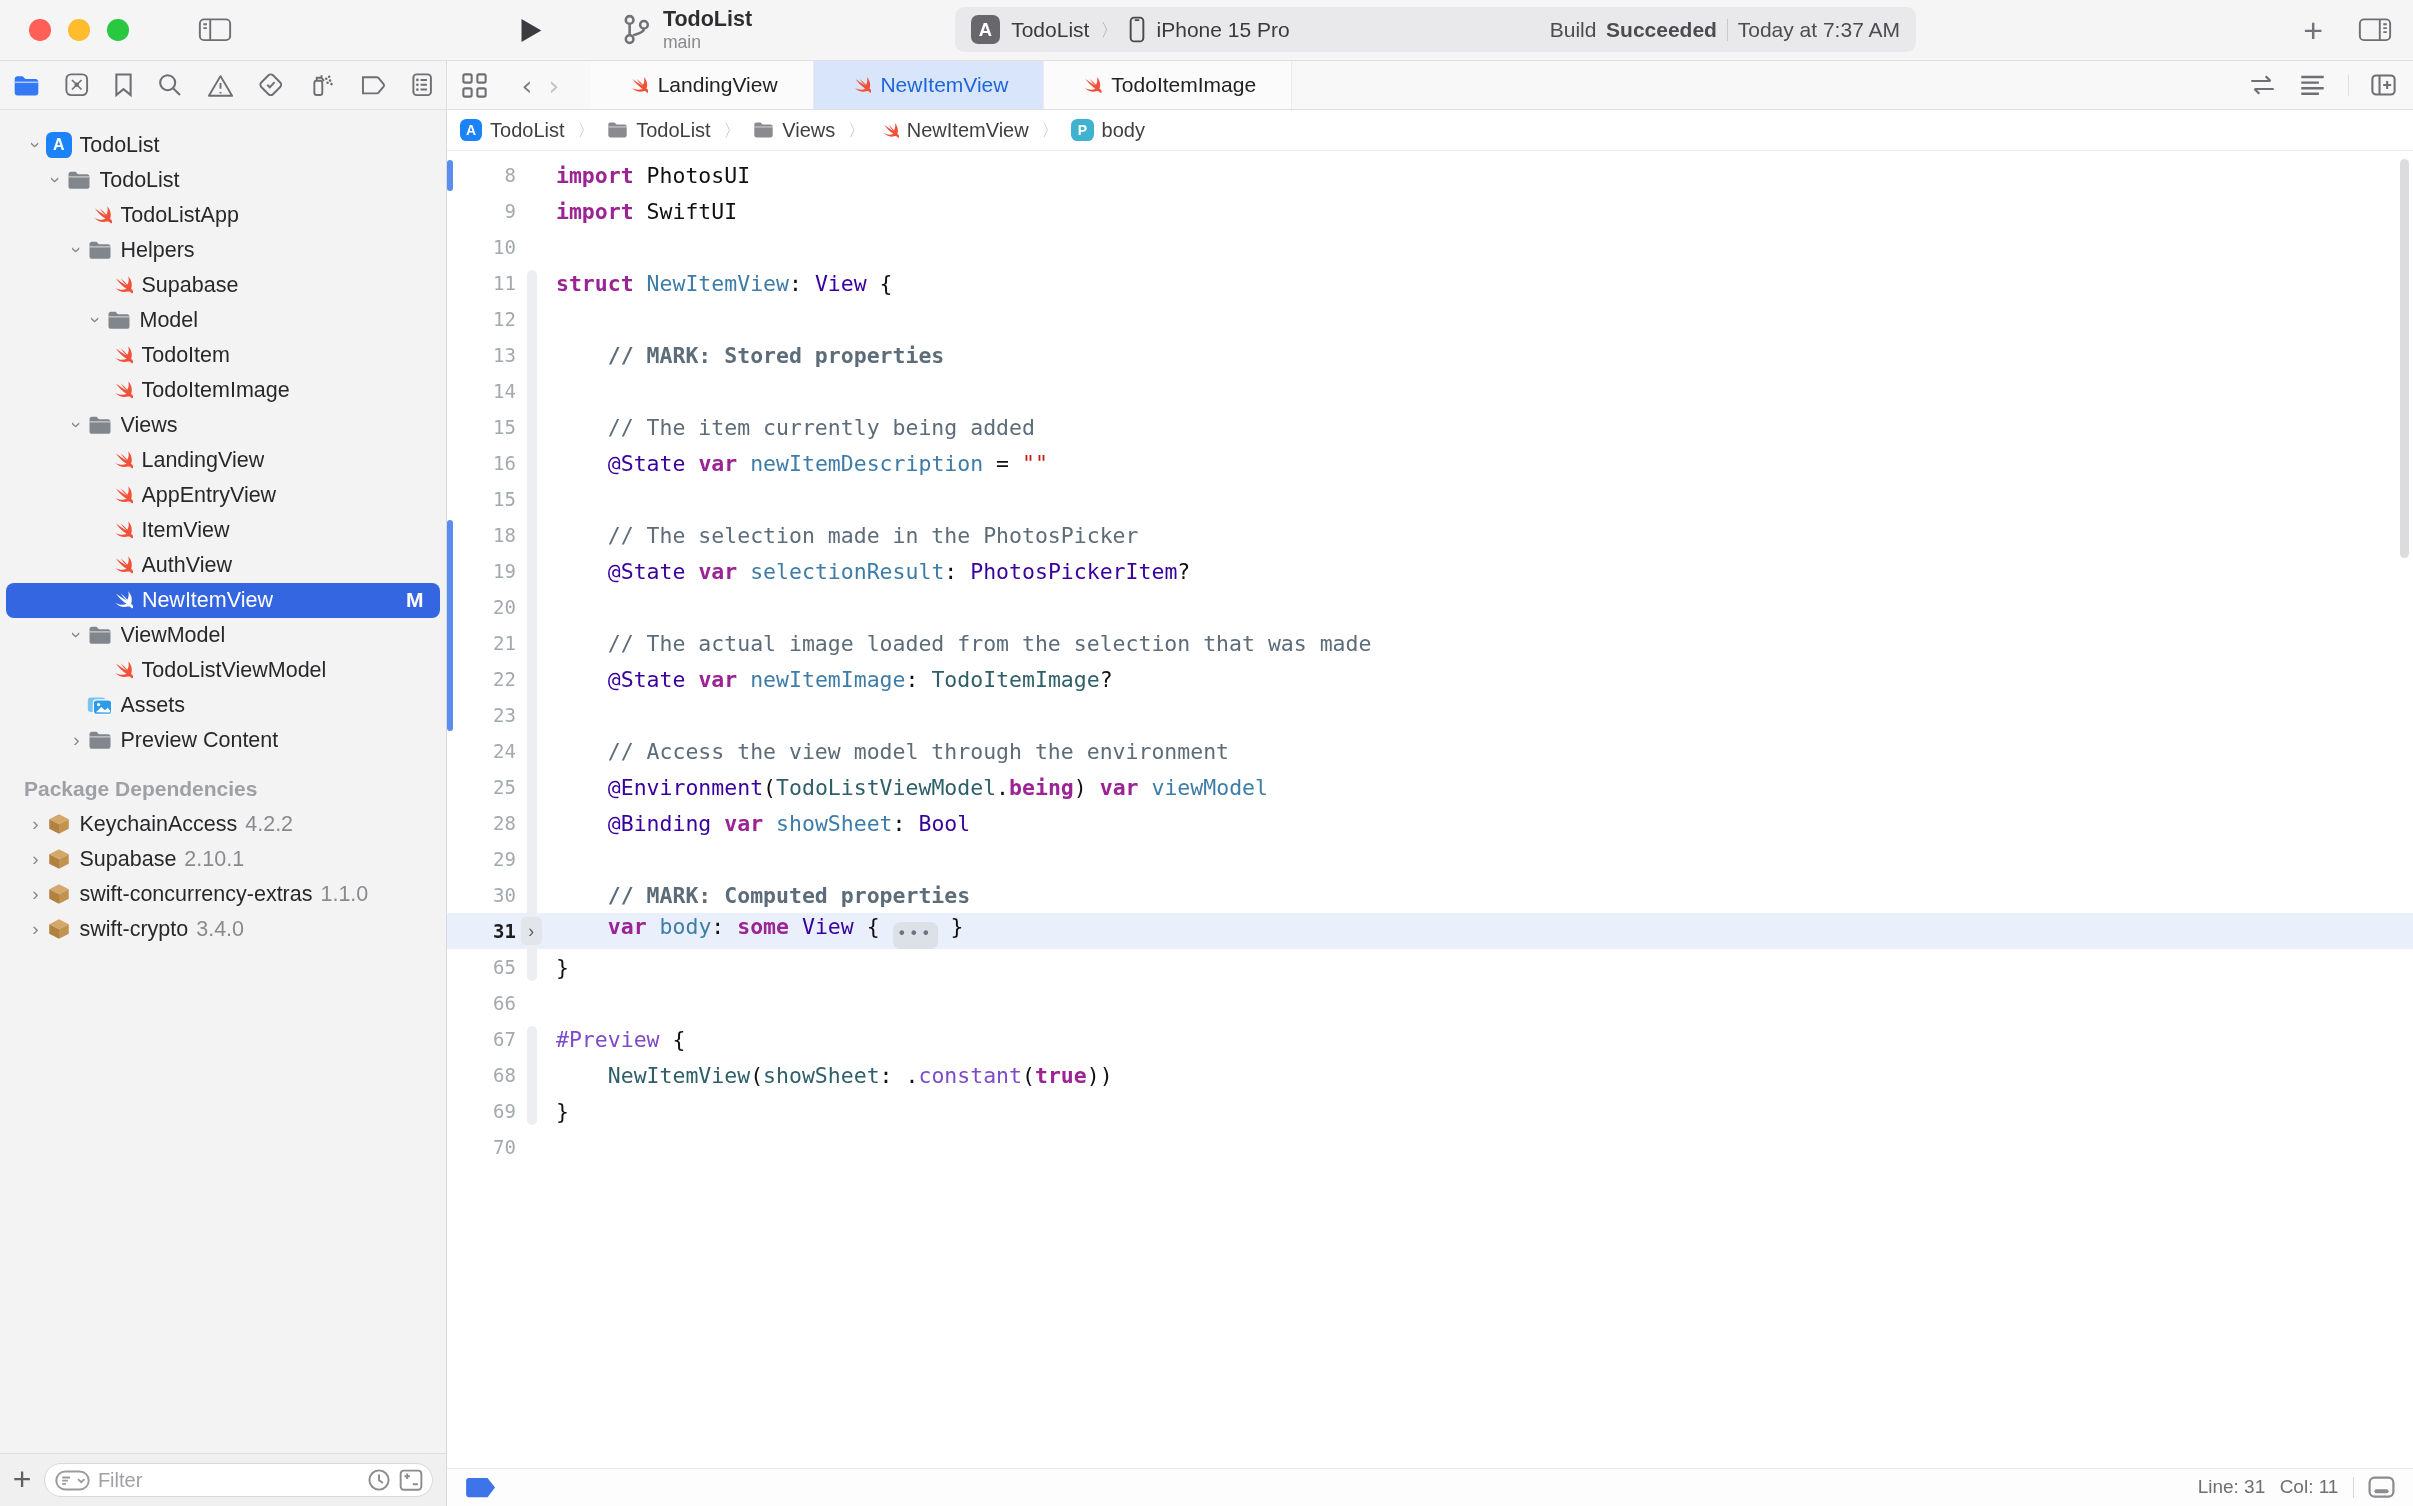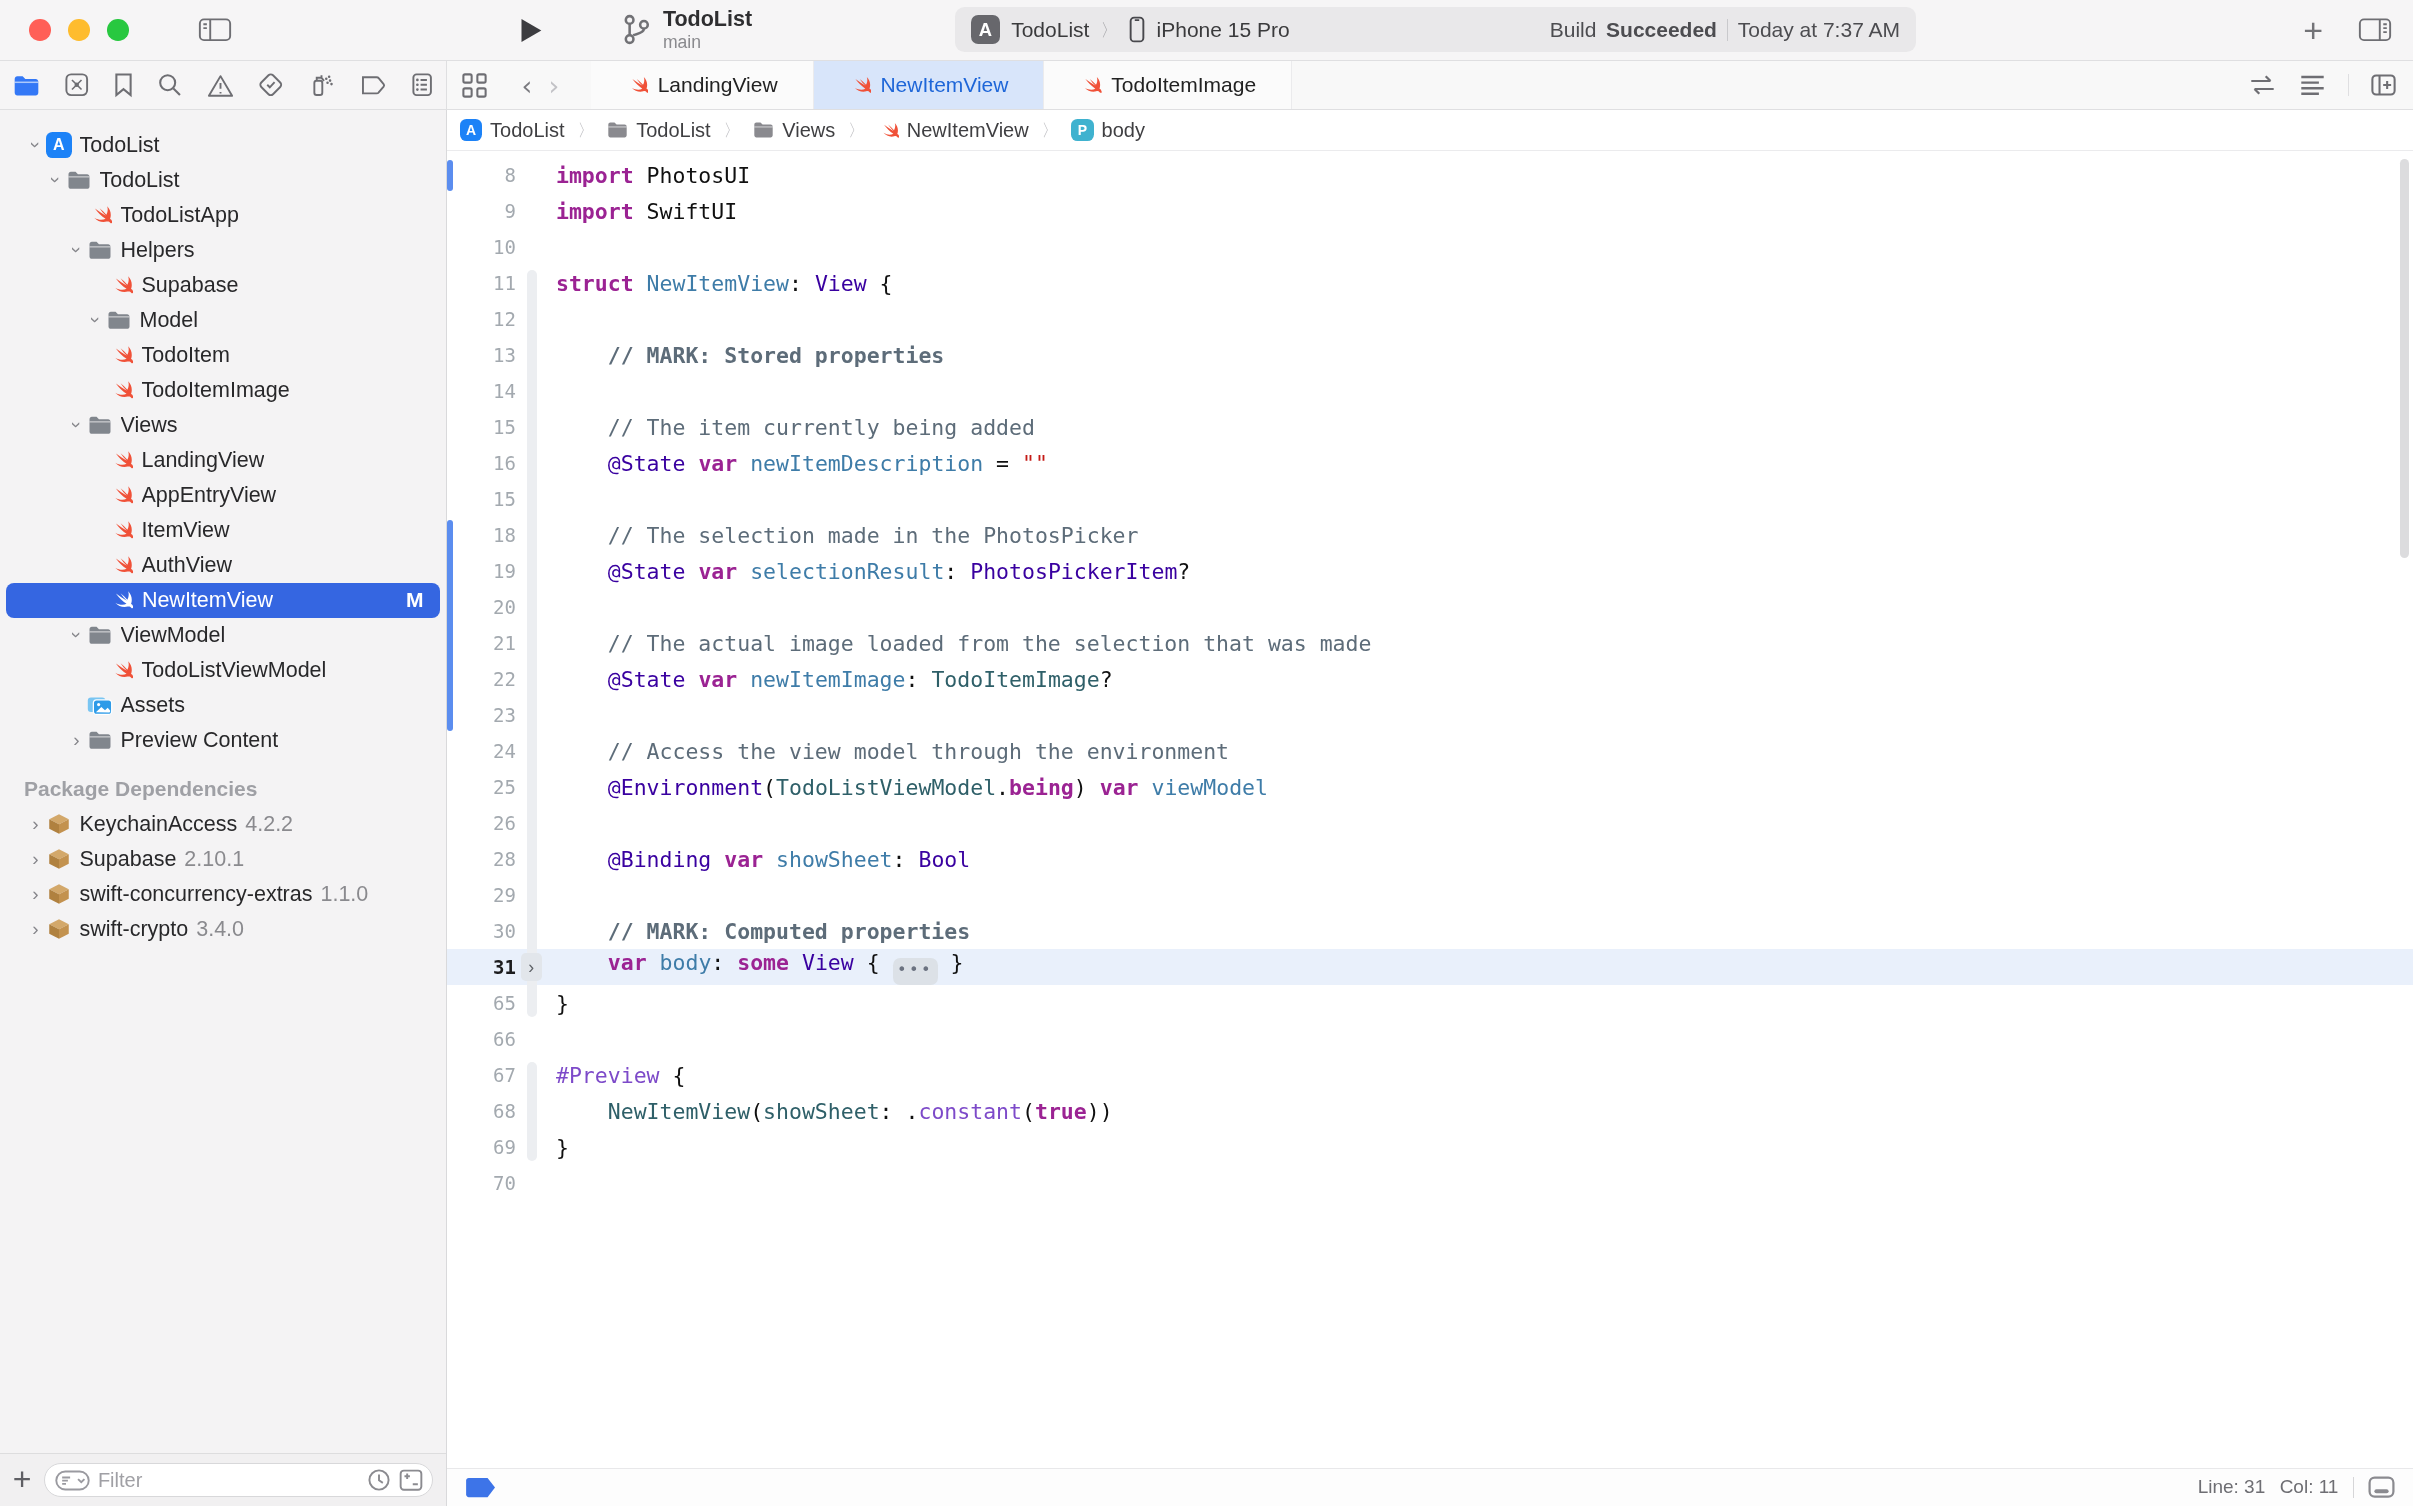--- a/index.html
+++ b/index.html
@@ -739,27 +739,20 @@
       <span class="ctext"><span class="tok-pl">    </span><span class="tok-cmt">// Access the view model through the environment</span></span>
             </div>
             <div class="cline">
       <span class="ln">25</span>
       <span class="ribbon">
                 <span class="bar m"></span>
               </span>
       <span class="ctext"><span class="tok-pl">    </span><span class="tok-attr">@Environment</span><span class="tok-pl">(</span><span class="tok-ptype">TodoListViewModel</span><span class="tok-pl">.</span><span class="tok-kw">being</span><span class="tok-pl">) </span><span class="tok-kw">var</span><span class="tok-pl"> </span><span class="tok-decl">viewModel</span></span>
             </div>
             <div class="cline">
-      <span class="ln">26</span>
-      <span class="ribbon">
-                <span class="bar m"></span>
-              </span>
-      <span class="ctext"></span>
-            </div>
-            <div class="cline">
       <span class="ln">28</span>
       <span class="ribbon">
                 <span class="bar m"></span>
               </span>
       <span class="ctext"><span class="tok-pl">    </span><span class="tok-attr">@Binding</span><span class="tok-pl"> </span><span class="tok-kw">var</span><span class="tok-pl"> </span><span class="tok-decl">showSheet</span><span class="tok-pl">: </span><span class="tok-typ">Bool</span></span>
             </div>
             <div class="cline">
       <span class="ln">29</span>
       <span class="ribbon">
                 <span class="bar m"></span>

